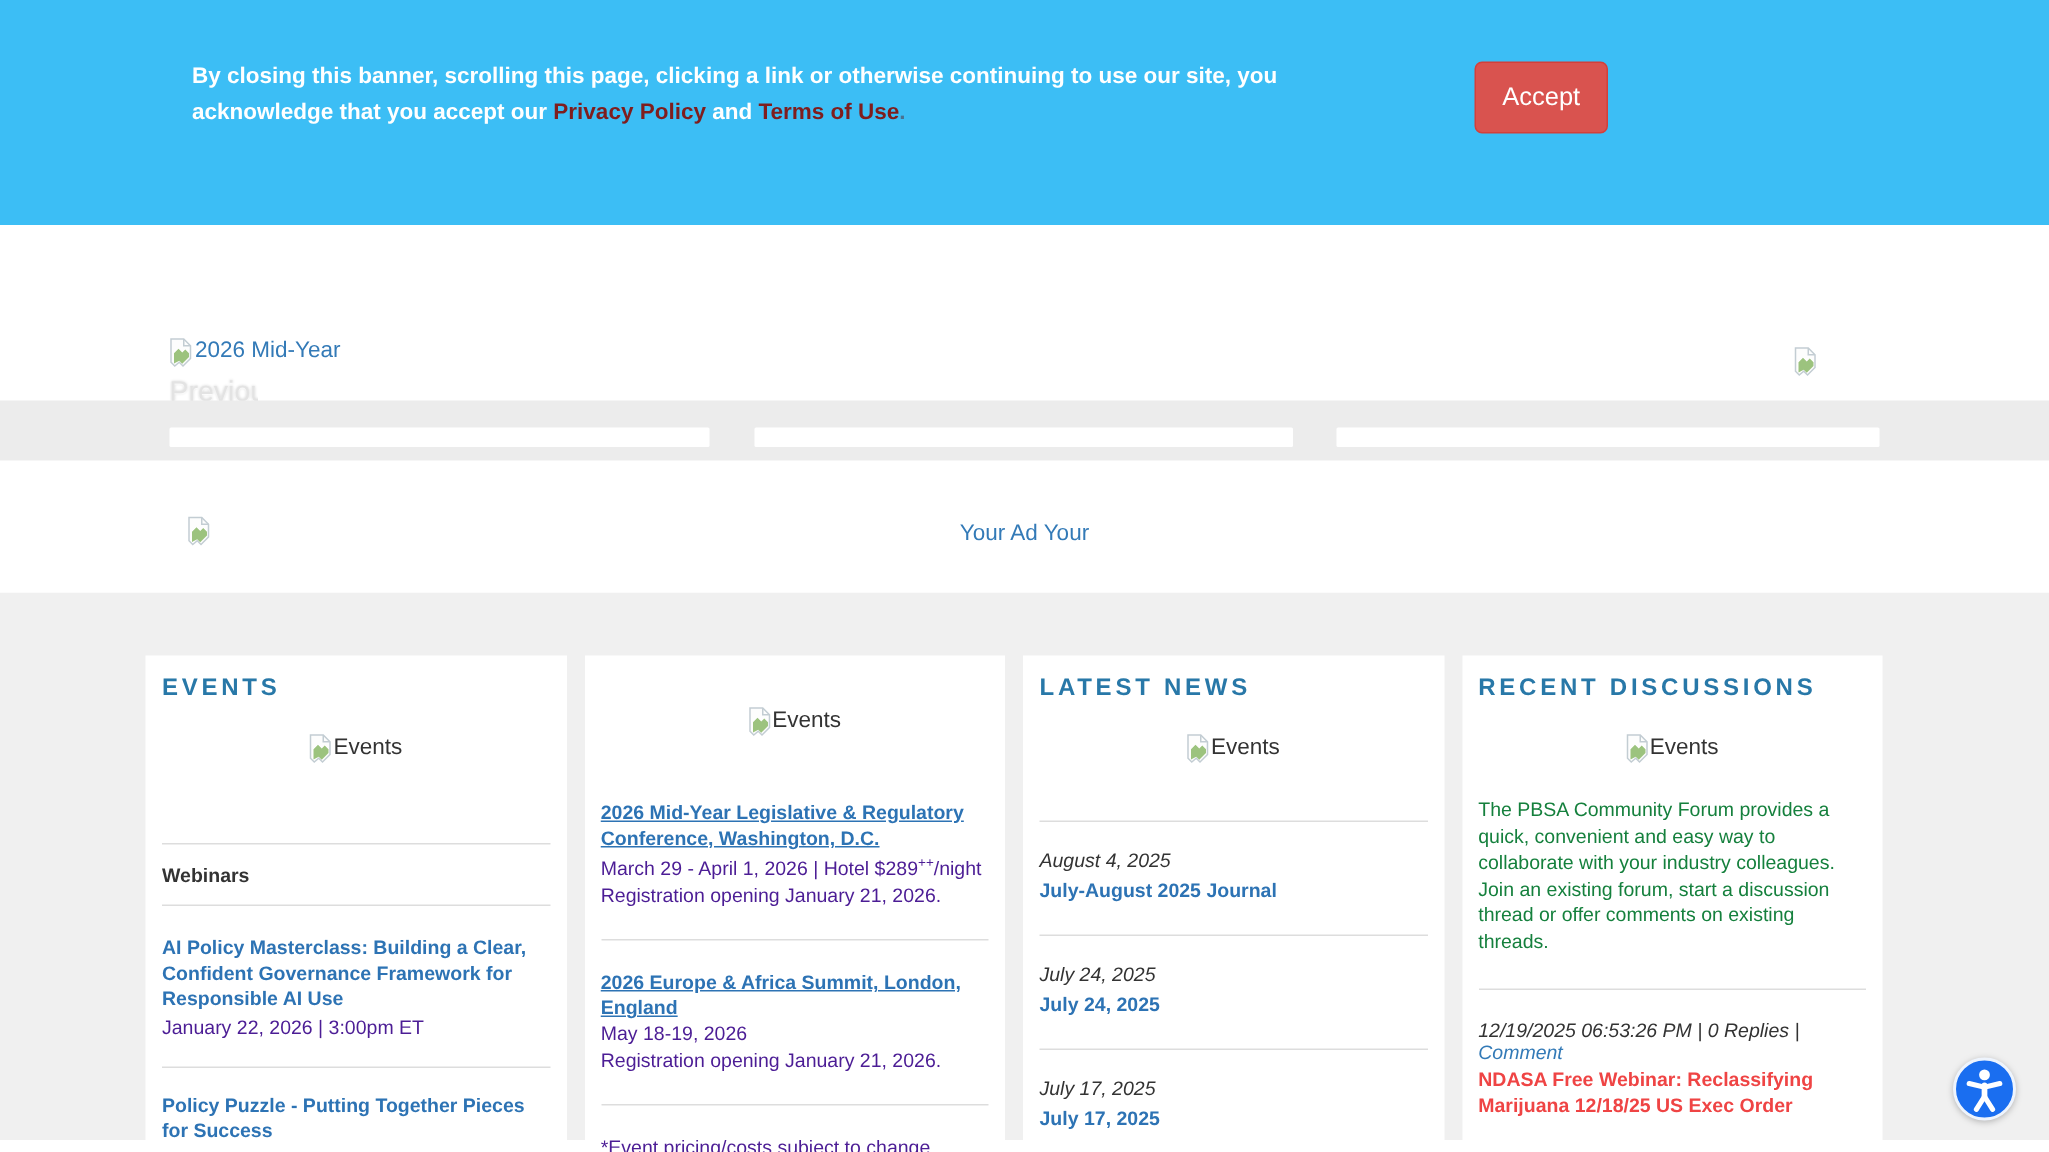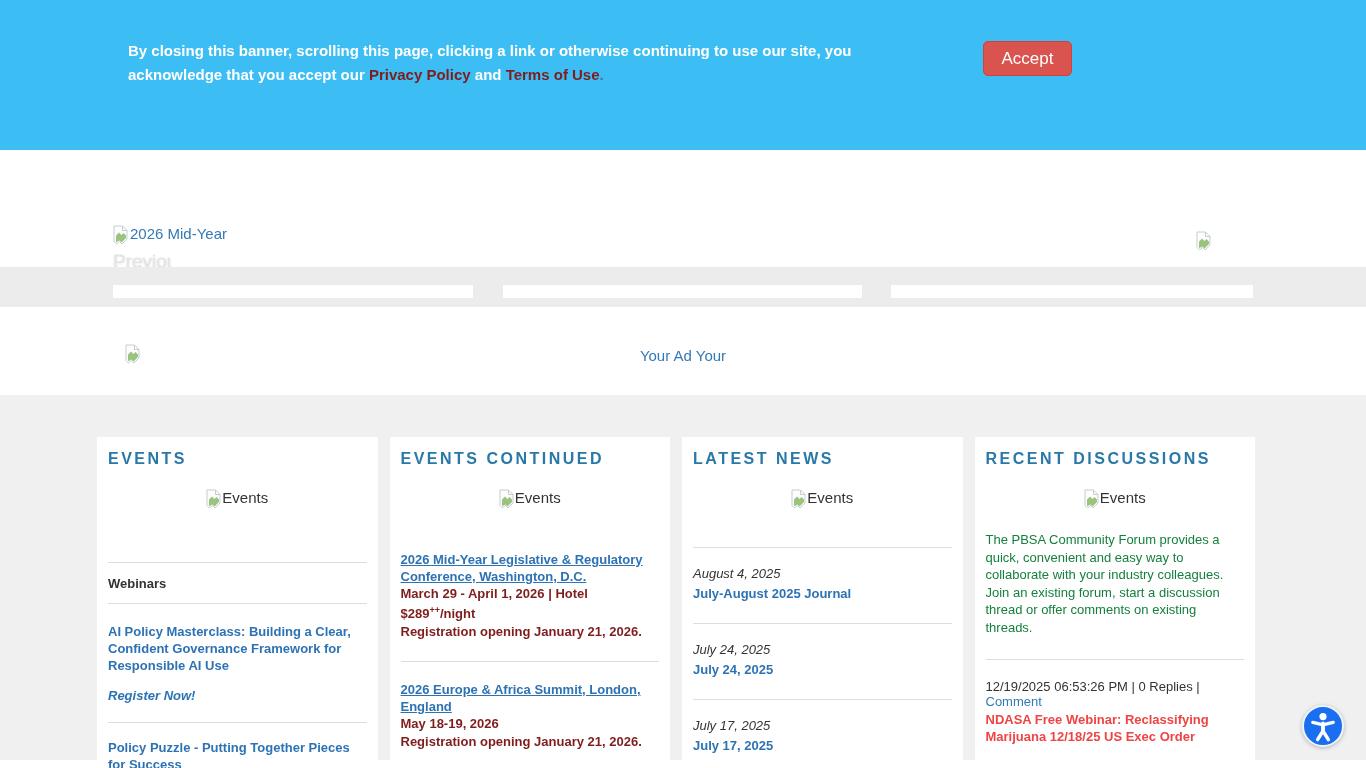--- a/index.html
+++ b/index.html
@@ -5,21 +5,21 @@
   * { margin:0; padding:0; box-sizing:border-box; }
   html,body { width:1366px; height:768px; overflow:hidden; background:#fff;
     font-family:"Liberation Sans", sans-serif; }
 
   
   .banner { position:relative; width:100%; height:150px; background:#3cbef5; }
   .banner-text { position:absolute; left:128px; top:39px; width:815px;
     font-size:15px; font-weight:bold; color:#fff; line-height:24px; }
   .banner-link { color:#7f1d1d; text-decoration:none; cursor:pointer; }
   .banner-period { color:#4a7191; }
-  .accept-btn { position:absolute; left:983px; top:41px; width:89px; height:35px;
+  .accept-btn { position:absolute; left:983px; top:41px; width:89px; height:48px;
     background:#d9534f; border:1px solid #d43f3a; border-radius:5px;
     color:#fff; font-size:17px; font-family:"Liberation Sans",sans-serif; cursor:pointer; }
 
   
   .carousel { position:relative; width:100%; height:157px; background:#fff; }
   .slide-link { position:absolute; left:113px; top:75px; display:flex; align-items:flex-start;
     color:#337ab7; font-size:15px; text-decoration:none; cursor:pointer; }
   .slide-link .bi { margin-right:2px; }
   .ghost { font-size:19px; color:#e3e3e3; text-shadow:0 1px 1px #fff, 0 0 2px #c9c9c9;
     white-space:nowrap; cursor:pointer; }
@@ -42,21 +42,21 @@
   .cols-section { width:100%; height:365px; background:#f0f0f0; padding-top:42px; }
   .cards { margin-left:97px; width:1158px; display:flex; gap:12px; }
   .card { width:281px; min-height:340px; background:#fff; padding:13px 11px 20px 11px; }
   .card-title { color:#2878a8; font-size:16px; font-weight:bold; letter-spacing:2.5px; }
   .card-img { text-align:center; margin-top:21px; font-size:15px; color:#333; }
   .card-img .bi { vertical-align:middle; margin-right:1px; }
   .hr { border-top:1px solid #ddd; margin:0; }
   .blue-link { color:#2d73b4; font-weight:bold; font-size:13px; line-height:17px;
     text-decoration:none; display:block; cursor:pointer; }
   .u { text-decoration:underline; }
-  .plain { font-size:13px; color:#7f1d1d; line-height:17px;font-weight:bold; }
+  .plain { font-size:13px; color:#4c1d95; line-height:17px; }
   .idate { font-size:13px; color:#333; font-style:italic; }
   .bold-dark { font-size:13px; color:#ef4444; font-weight:bold; line-height:17px; }
   sup.pp { font-size:9px; vertical-align:super; }
 
   
   .ev-gap1 { margin-top:53px; }       
   .webinars { margin:13px 0 12px 0; font-size:13px; font-weight:bold; color:#333; }
   .ev-item-title { margin-top:19px; }
   .ev-date { margin-top:2px; }
   .register { font-style:italic; margin-top:13px; }
@@ -72,21 +72,21 @@
 
   
   .ln-div0 { margin-top:38px; }
   .ln-date { margin-top:18px; }
   .ln-link { margin-top:4px; }
   .ln-div { margin-top:21px; }
 
   
   .rd-intro { margin-top:22px; font-size:13px; color:#15803d; line-height:17.5px; }
   .rd-div { margin-top:23px; }
-  .rd-meta { margin-top:19px; font-size:13px; color:#333; }
+  .rd-meta { margin-top:19px; font-size:13px; color:#333;font-style:italic; }
   .rd-meta a { color:#337ab7; text-decoration:none; cursor:pointer; }
   .rd-title { margin-top:2px; }
 
   
   .a11y-btn { position:absolute; left:1301px; top:704px; width:44px; height:44px;
     border:none; background:transparent; padding:0; cursor:pointer; }
   .a11y-btn svg { display:block; filter:drop-shadow(0 1px 2px rgba(0,0,0,.25)); }
 </style>
 </head>
 <body>
@@ -142,27 +142,26 @@
         <svg class="bi" width="15" height="20" viewBox="0 0 15 20">
           <path d="M1 1 h8.5 l4.5 4.5 V14 l-5 5 -2.5-2.5 L3.5 19 1 16.5 z" fill="#fdfdfd" stroke="#c3cdd3" stroke-width="1"></path>
           <path d="M9.5 1 v4.5 h4.5" fill="none" stroke="#c3cdd3" stroke-width="1"></path>
           <path d="M3 10.5 l3-3 2.5 2.5 2-2 2.5 2.5 v2.5 l-4.5 4.5 -2-2 -3.5 1.8 z" fill="#9cc37e"></path>
         </svg><span>Events</span>
       </div>
       <div class="hr ev-gap1"></div>
       <div class="webinars">Webinars</div>
       <div class="hr"></div>
       <a class="blue-link ev-item-title">AI Policy Masterclass: Building a Clear, Confident Governance Framework for Responsible AI Use</a>
-      <a class="blue-link register">Register Now!</a>
+      <div class="plain ev-date">January 22, 2026 | 3:00pm ET</div>
       <div class="hr ev-div2"></div>
       <a class="blue-link ev-last">Policy Puzzle - Putting Together Pieces for Success</a>
     </div>
 
     <div class="card">
-      <div class="card-title">EVENTS CONTINUED</div>
       <div class="card-img">
         <svg class="bi" width="15" height="20" viewBox="0 0 15 20">
           <path d="M1 1 h8.5 l4.5 4.5 V14 l-5 5 -2.5-2.5 L3.5 19 1 16.5 z" fill="#fdfdfd" stroke="#c3cdd3" stroke-width="1"></path>
           <path d="M9.5 1 v4.5 h4.5" fill="none" stroke="#c3cdd3" stroke-width="1"></path>
           <path d="M3 10.5 l3-3 2.5 2.5 2-2 2.5 2.5 v2.5 l-4.5 4.5 -2-2 -3.5 1.8 z" fill="#9cc37e"></path>
         </svg><span>Events</span>
       </div>
       <a class="blue-link u ec-title1">2026 Mid-Year Legislative &amp; Regulatory Conference, Washington, D.C. </a>
       <div class="plain"><span>March 29 - April 1, 2026 | Hotel $289</span><sup class="pp">++</sup><span>/night</span></div>
       <div class="plain ec-note">Registration opening January 21, 2026.</div>

